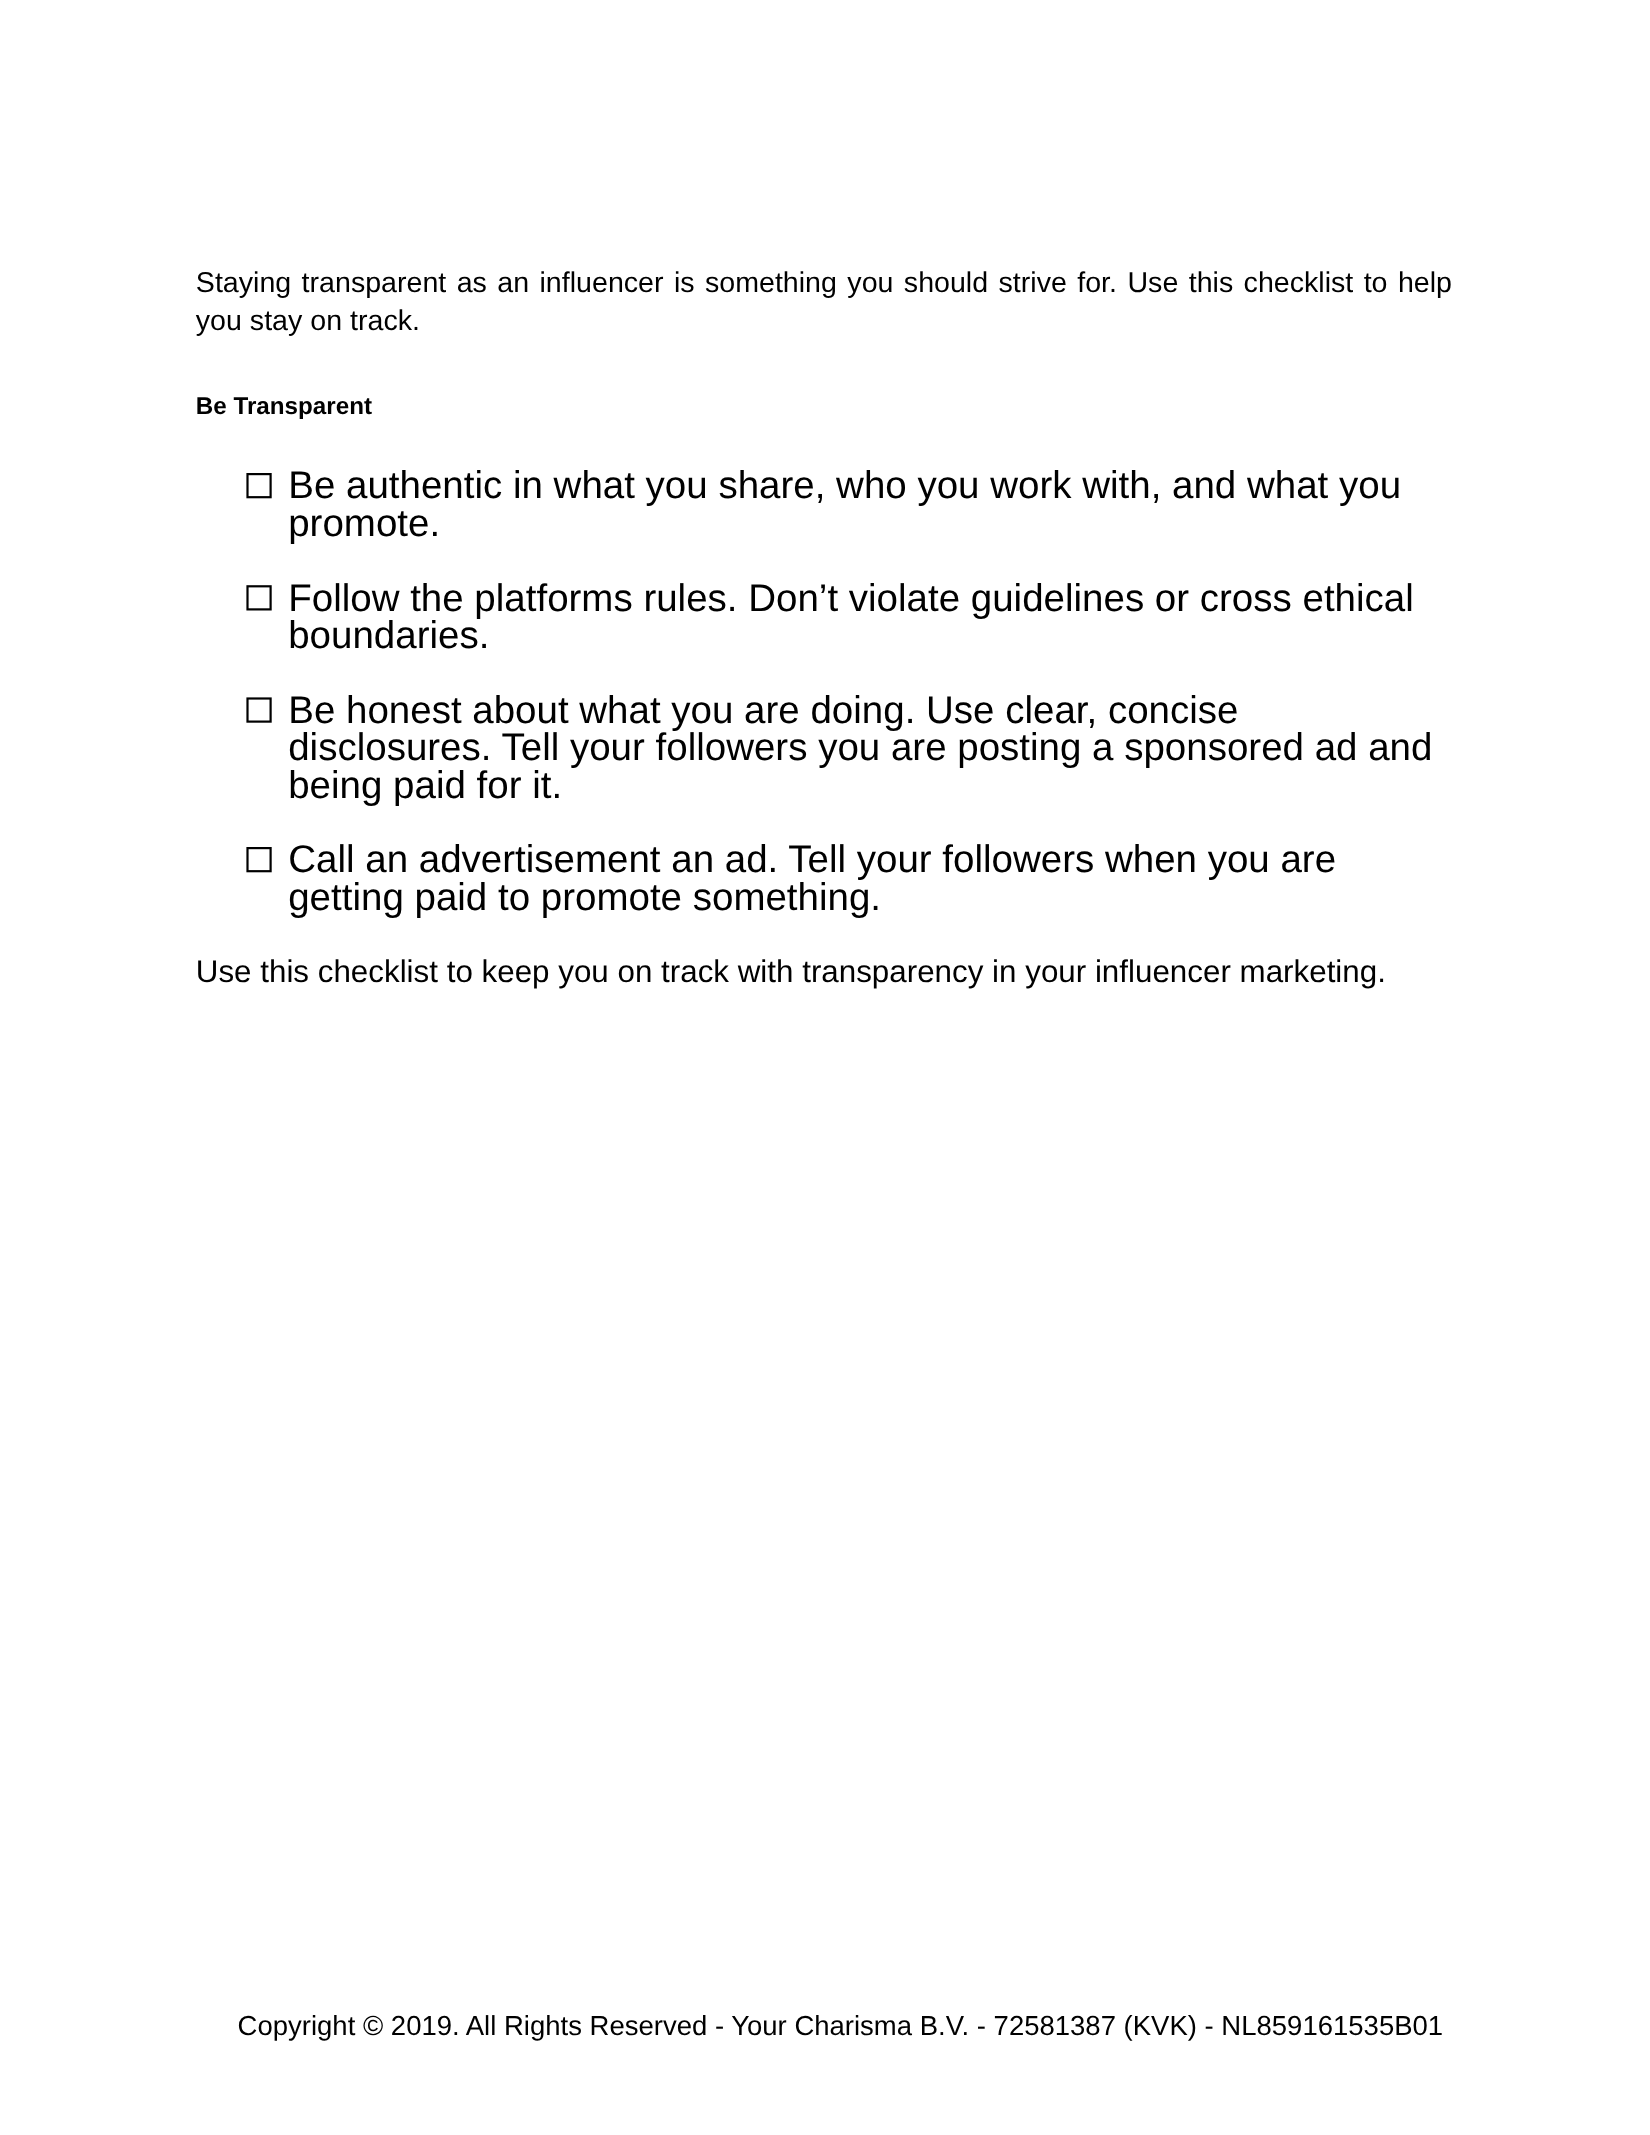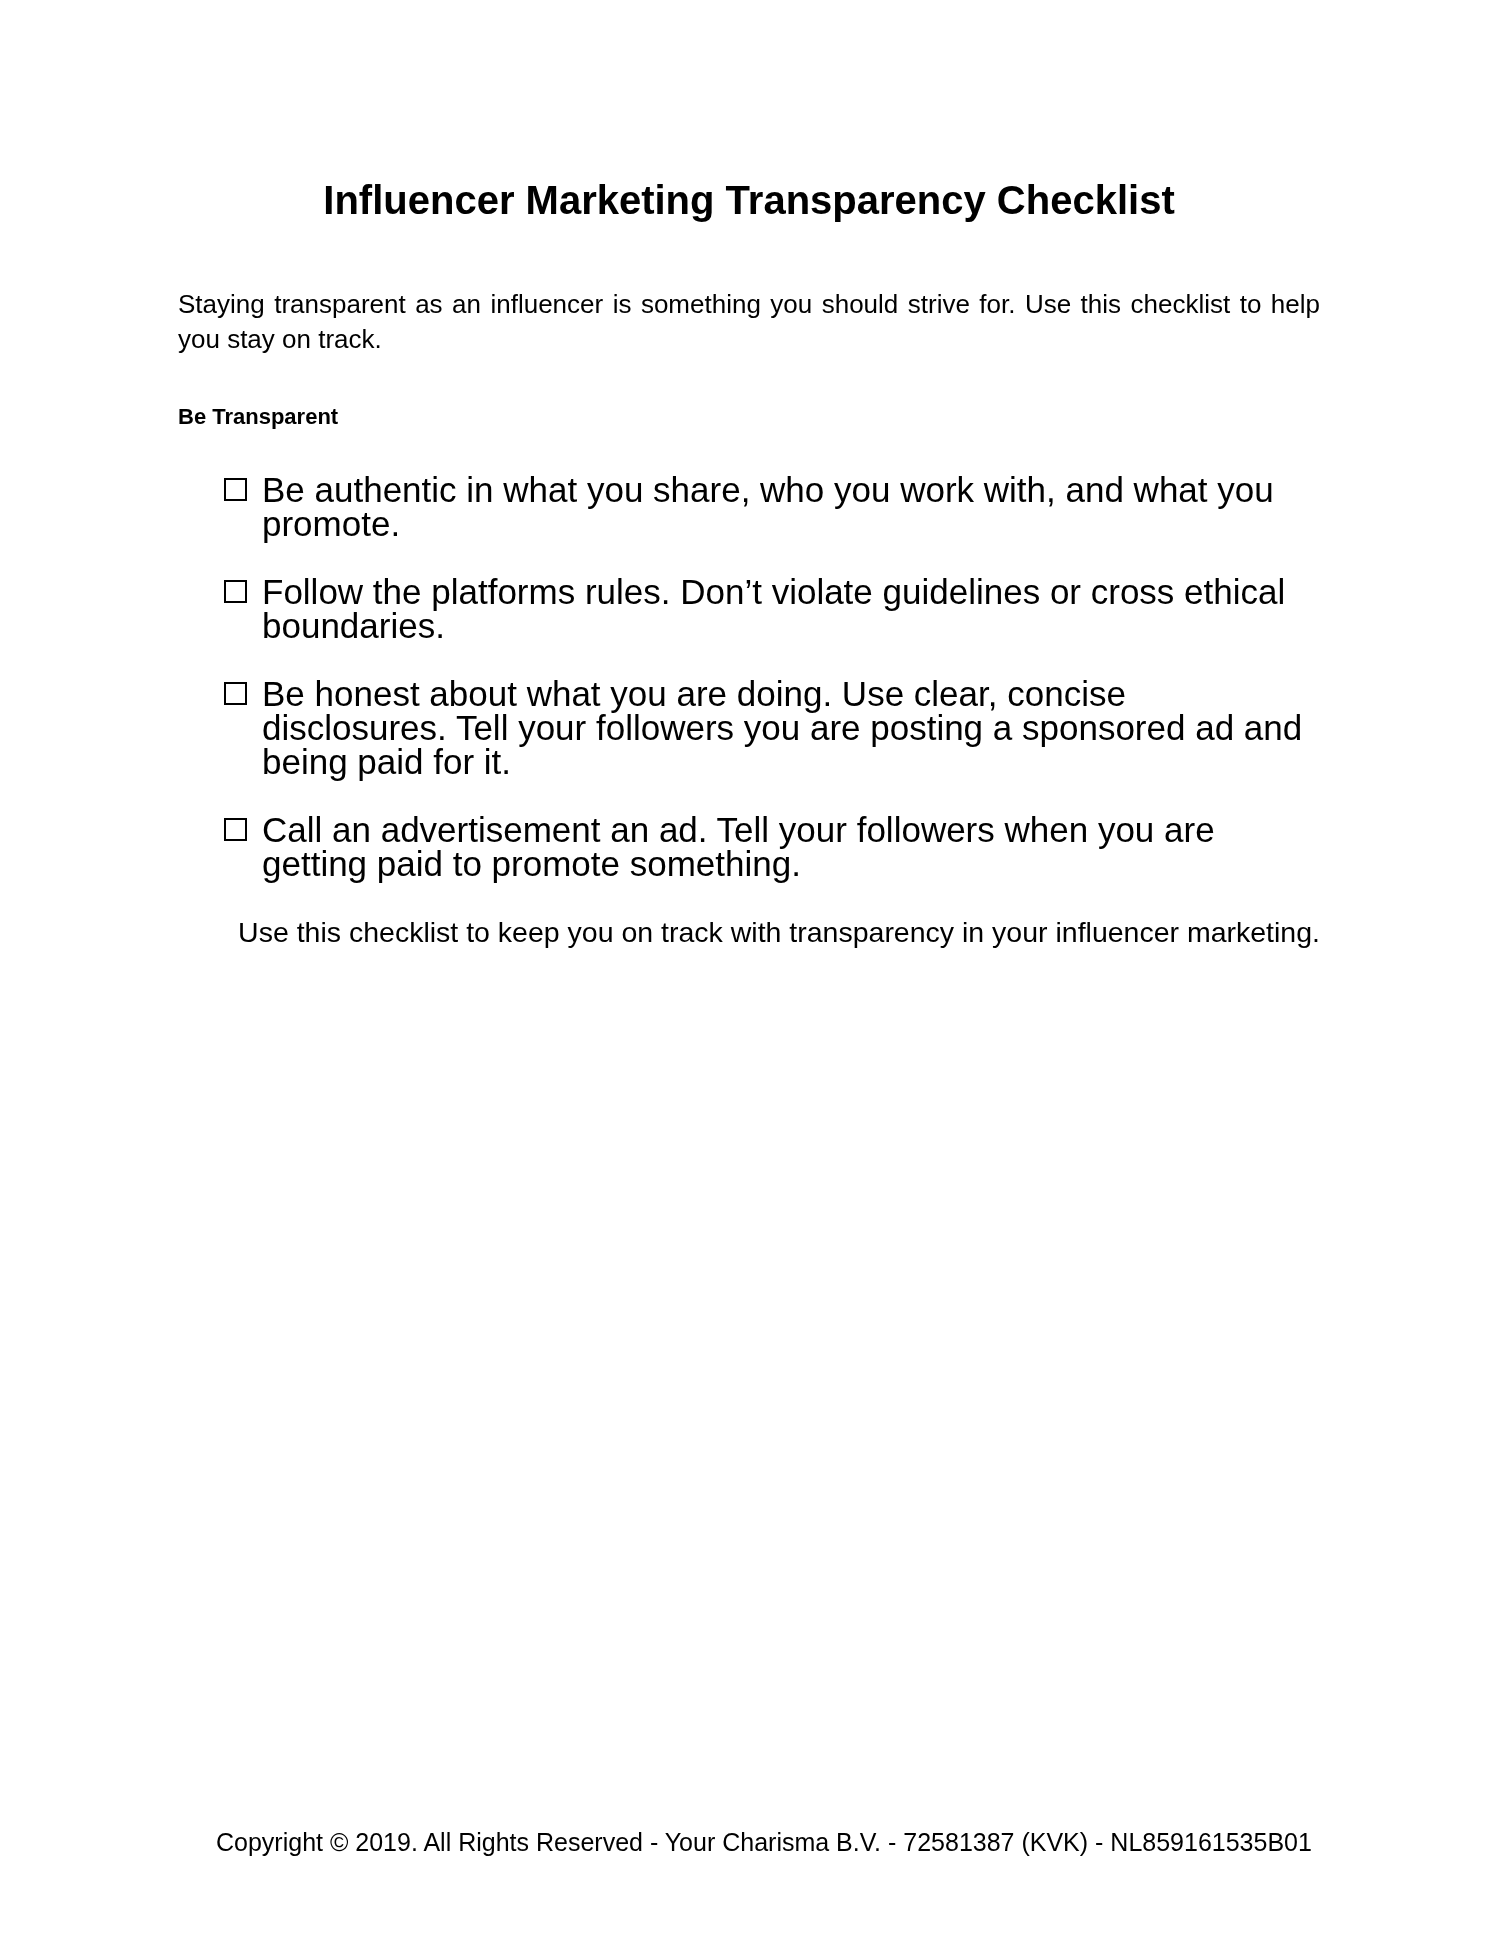--- a/index.html
+++ b/index.html
@@ -59,38 +59,36 @@
     width: 19px;
     height: 19px;
     border: 2.5px solid #000000;
     background: #ffffff;
     box-sizing: content-box;
   }
   .closing {
     margin: 0;
     font-size: 28.5px;
     line-height: 34px;
-    text-align: right;
   }
   .doc-footer {
     position: absolute;
     left: 178px;
     top: 1827px;
     font-size: 25px;
     line-height: 30px;
     margin-left: 38px;
   }
 </style>
 </head>
 <body>
 
 <div class="page">
   <div class="content">
 
-    <h1 class="doc-title">Influencer Marketing Transparency Checklist</h1>
 
     <p class="intro">Staying transparent as an influencer is something you should strive for. Use this checklist to help you stay on track.</p>
 
     <h2 class="section-heading">Be Transparent</h2>
 
     <ul class="checklist">
       <li class="checklist-item">
         <span class="checkbox"></span>
         <span>Be authentic in what you share, who you work with, and what you promote.</span>
       </li>

